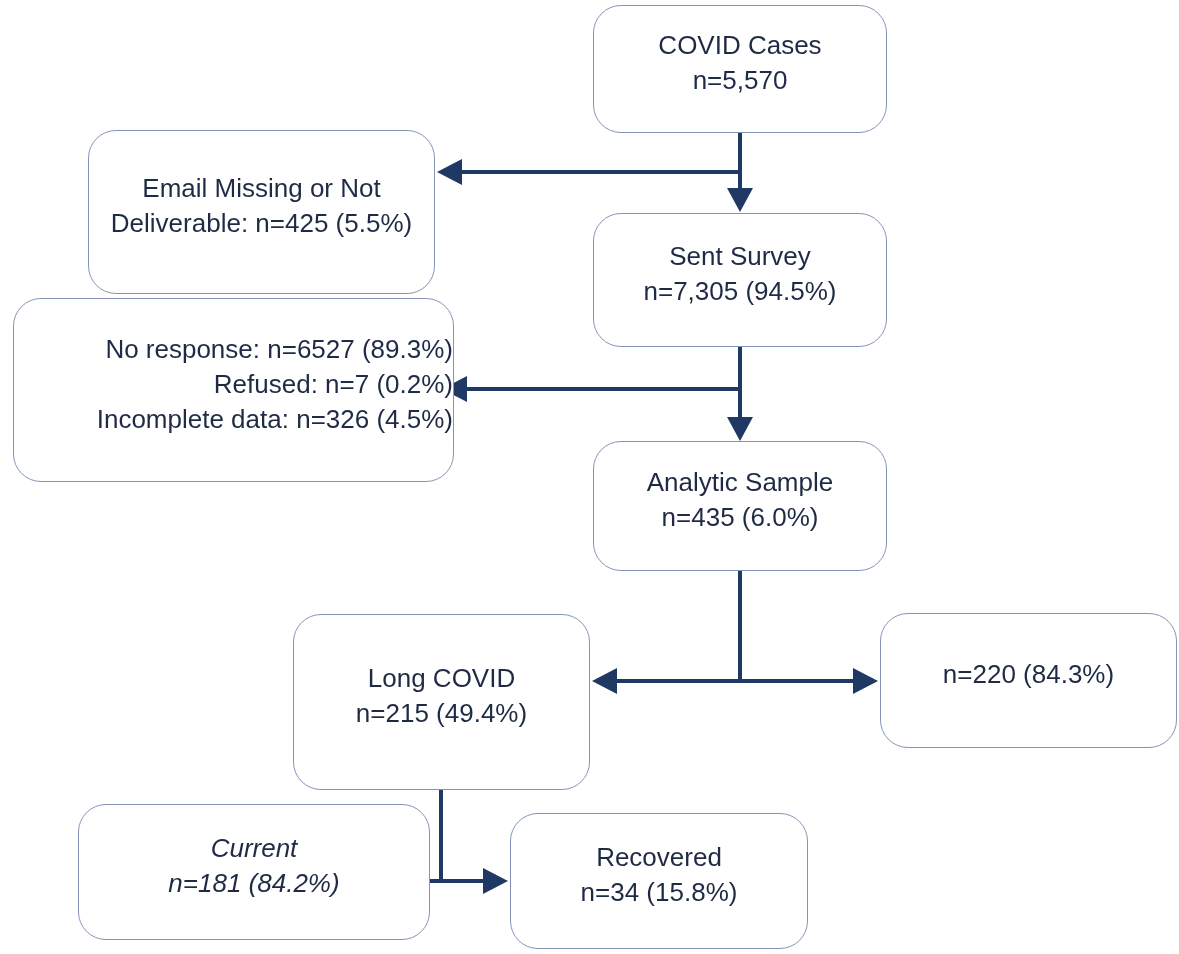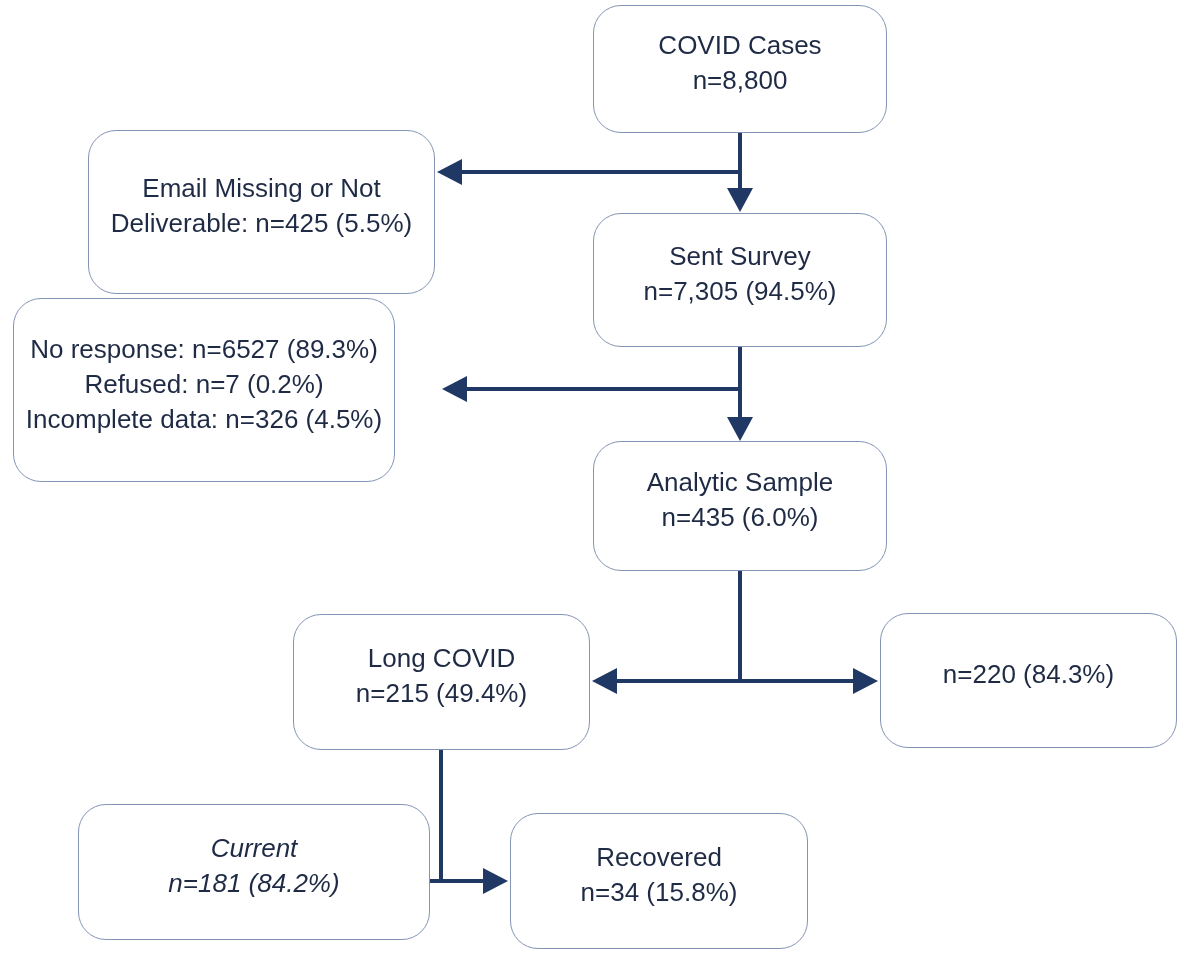--- a/index.html
+++ b/index.html
@@ -40,23 +40,23 @@
     color: var(--text, #1f2b45);
     font-size: 26px;
     line-height: 35px;
     text-align: center;
     white-space: nowrap;
   }
   
   #b-covid-cases     { left: 593px; top: 5px;   width: 294px; height: 128px; }
   #b-email-missing   { left: 88px;  top: 89px;  width: 347px; height: 164px; margin-top: 41px; }
   #b-sent-survey     { left: 593px; top: 213px; width: 294px; height: 134px; text-align: right; }
-  #b-non-response    { left: 13px;  top: 298px; width: 382px; height: 184px; }
+  #b-non-response    { left: 13px;  top: 298px; width: 441px; height: 184px; align-items: flex-end; }
   #b-analytic-sample { left: 593px; top: 441px; width: 294px; height: 130px; }
-  #b-long-covid      { left: 293px; top: 614px; width: 297px; height: 136px; text-align: right; }
+  #b-long-covid      { left: 293px; top: 614px; width: 297px; height: 176px; text-align: right; }
   #b-no-long-covid   { left: 880px; top: 613px; width: 297px; height: 135px; }
   #b-current         { left: 78px;  top: 804px; width: 352px; height: 136px; font-style: italic; }
   #b-recovered       { left: 510px; top: 813px; width: 298px; height: 136px; }
 </style>
 </head>
 <body>
 
 <div id="canvas" style="--arrow: #1f3864; --border: #8494b6; --text: #1f2b45; --bg: #ffffff;">
 
   <svg id="arrows" xmlns="http://www.w3.org/2000/svg">
@@ -89,21 +89,21 @@
     <g>
       <line x1="441" y1="750" x2="441" y2="883"></line>
       <line x1="401" y1="881" x2="484" y2="881"></line>
       <polygon points="377,881 402,868 402,894"></polygon>
       <polygon points="508,881 483,868 483,894"></polygon>
     </g>
   </svg>
 
   <div class="box" id="b-covid-cases">
     <div>COVID Cases</div>
-    <div>n=8,800</div>
+    <div>n=5,570</div>
   </div>
 
   <div class="box" id="b-email-missing">
     <div>Email Missing or Not</div>
     <div>Deliverable: n=425 (5.5%)</div>
   </div>
 
   <div class="box" id="b-sent-survey">
     <div>Sent Survey</div>
     <div>n=7,305 (94.5%)</div>

